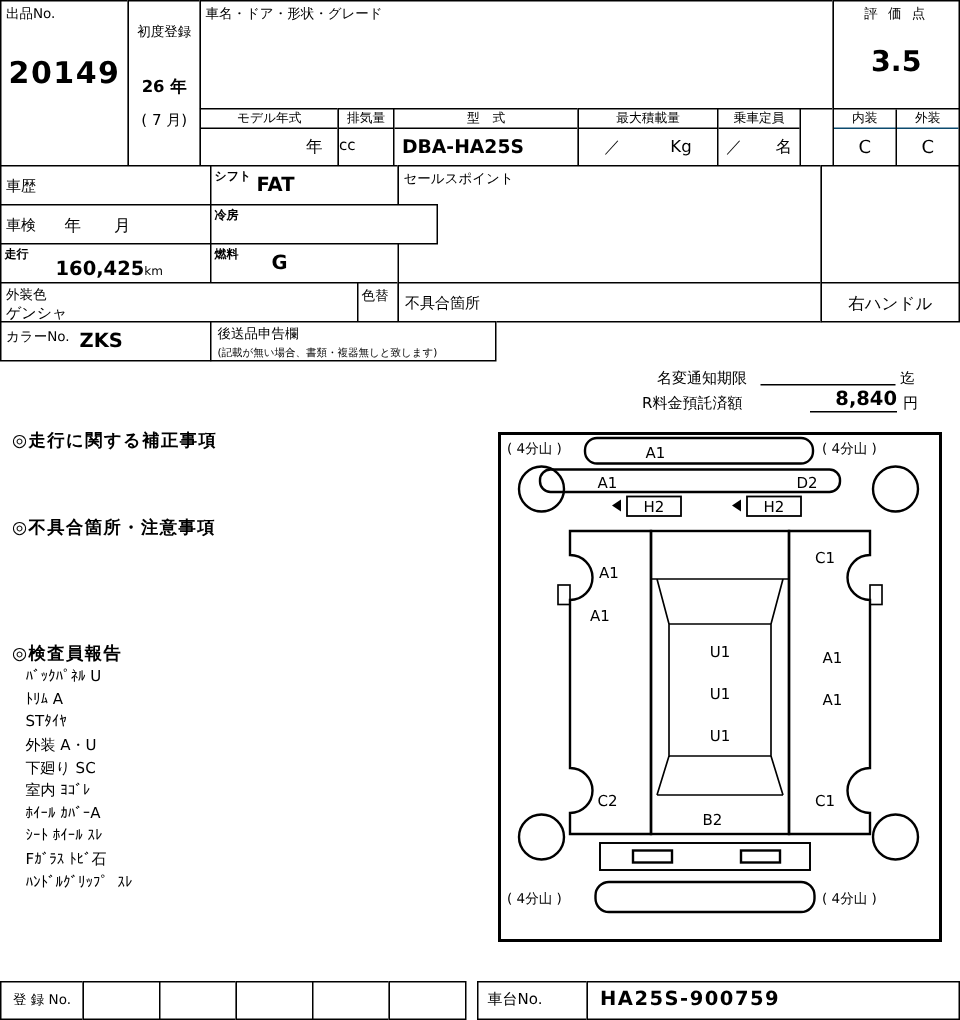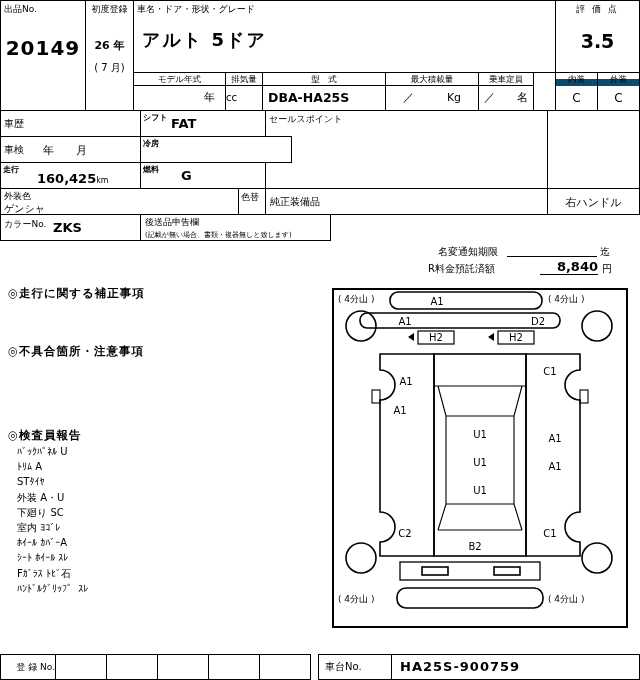--- a/index.html
+++ b/index.html
@@ -21,42 +21,41 @@
   .car-name { font-size:18px; font-weight:bold; padding:10px 0 0 8px; letter-spacing:2px; }
   .score { font-size:19px; font-weight:bold; margin-top:14px; }
   .col { position:absolute; height:39px; border:1px solid #000; background:#fff; }
   .col-h { height:13px; line-height:13px; font-size:8.5px; text-align:center; }
   .hb { border-bottom:1px solid #000; }
   .col-v { height:24px; line-height:24px; font-size:11px; }
   .mini-lbl { position:absolute; left:2px; top:1px; font-size:8px;font-weight:bold; }
   .row-val { position:absolute; left:30px; top:5px; font-size:13px; font-weight:bold; }
   .remark-title { position:absolute; font-size:11.5px; font-weight:bold; letter-spacing:1px; }
   .insp-item { font-size:10px; line-height:15.2px; white-space:pre; }
-  .ftr-lbl { font-size:9px; text-align:right; line-height:24px; }
+  .ftr-lbl { font-size:9px; text-align:center; line-height:24px; }
   svg text { font-family:"DejaVu Sans","Liberation Sans",sans-serif; }
 </style>
 </head>
 <body>
 
 <div class="sheet">
 
   <div class="box" style="left:0;top:0;width:86px;height:111px">
     <div class="s9 pad">出品No.</div>
     <div class="lot-no">20149</div>
   </div>
 
   <div class="box ctr" style="left:85px;top:0;width:49px;height:111px">
-    <div class="s9" style="padding-top:2px">初度登録</div>
+    <div class="s9" style="padding-top:14px">初度登録</div>
     <div class="s11 b" style="margin-top:22px">26 年</div>
     <div class="s10" style="margin-top:8px">( 7 月)</div>
   </div>
 
   <div class="box" style="left:133px;top:0;width:423px;height:73px">
     <div class="s9 pad">車名・ドア・形状・グレード</div>
-    <div class="car-name">アルト 5ドア</div>
   </div>
 
   <div class="box ctr" style="left:555px;top:0;width:85px;height:73px">
     <div class="s9" style="padding-top:2px;letter-spacing:2px">評 価 点</div>
     <div class="score">3.5</div>
   </div>
 
   <div class="col" style="left:133px;top:72px;width:93px">
     <div class="col-h hb">モデル年式</div>
     <div class="col-v" style="text-align:right;padding-right:10px">年</div>
@@ -72,21 +71,21 @@
   <div class="col" style="left:385px;top:72px;width:94px">
     <div class="col-h hb">最大積載量</div>
     <div class="col-v ctr">／　　　Kg</div>
   </div>
   <div class="col" style="left:478px;top:72px;width:56px">
     <div class="col-h hb">乗車定員</div>
     <div class="col-v ctr">／　　名</div>
   </div>
 
   <div class="col" style="left:555px;top:72px;width:85px">
-    <div style="display:flex;height:13px;border-bottom:7px solid #0c4a6e">
+    <div style="display:flex;height:13px;border-bottom:1px solid #0c4a6e">
       <div class="col-h" style="flex:1;border-right:1px solid #000">内装</div>
       <div class="col-h" style="flex:1">外装</div>
     </div>
     <div style="display:flex;height:24px">
       <div class="ctr s12" style="flex:1;border-right:1px solid #000;line-height:24px">C</div>
       <div class="ctr s12" style="flex:1;line-height:24px">C</div>
     </div>
   </div>
 
   <div class="box" style="left:0;top:110px;width:141px;height:27px">
@@ -121,21 +120,21 @@
   </div>
 
   <div class="box" style="left:0;top:188px;width:239px;height:27px">
     <div class="s9" style="position:absolute;left:3px;top:1px">外装色</div>
     <div class="s10" style="position:absolute;left:3px;top:13px">ゲンシャ</div>
   </div>
   <div class="box" style="left:238px;top:188px;width:28px;height:27px">
     <div class="s9" style="padding:2px 0 0 2px">色替</div>
   </div>
   <div class="box" style="left:265px;top:188px;width:283px;height:27px">
-    <div class="s10" style="padding:6px 0 0 4px">純正装備品</div>
+    <div class="s10" style="padding:6px 0 0 4px">不具合箇所</div>
   </div>
   <div class="box" style="left:547px;top:188px;width:93px;height:27px">
     <div class="s11 ctr" style="padding-top:6px">右ハンドル</div>
   </div>
 
   <div class="box" style="left:0;top:214px;width:141px;height:27px">
     <div class="s9" style="position:absolute;left:3px;top:3px">カラーNo.</div>
     <div class="b" style="position:absolute;left:52px;top:5px;font-size:13px">ZKS</div>
   </div>
   <div class="box" style="left:140px;top:214px;width:191px;height:27px">

